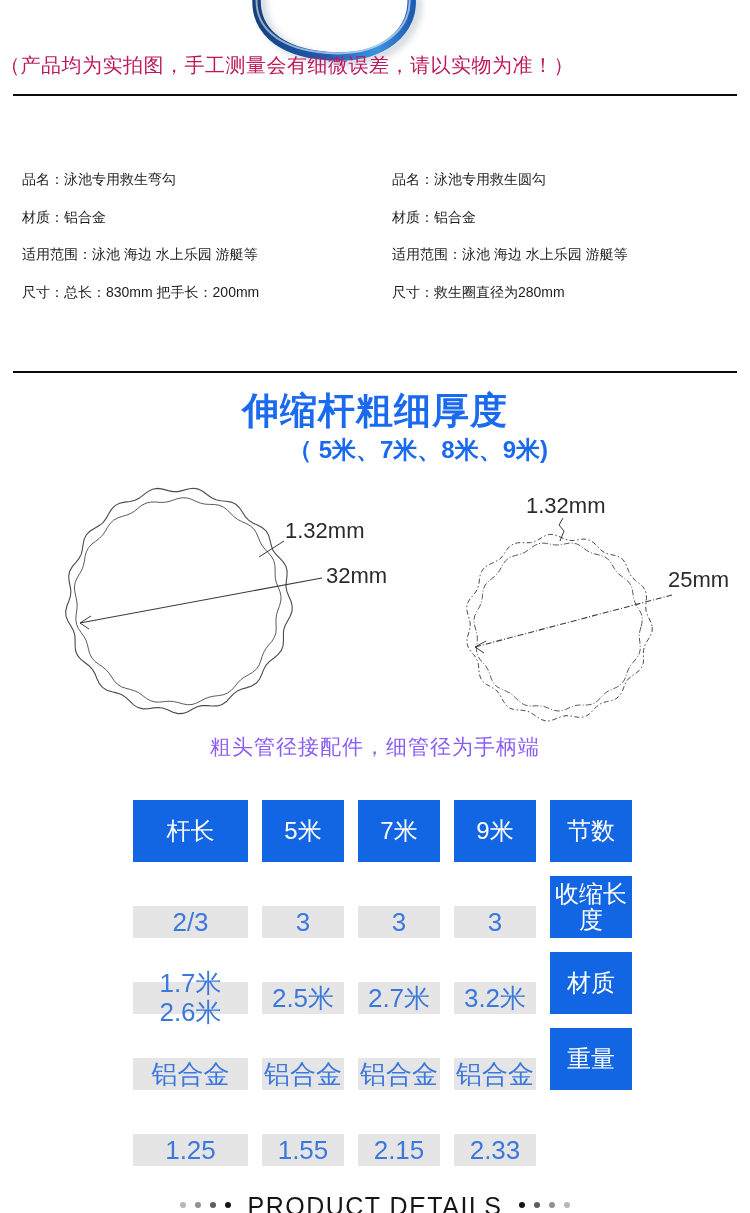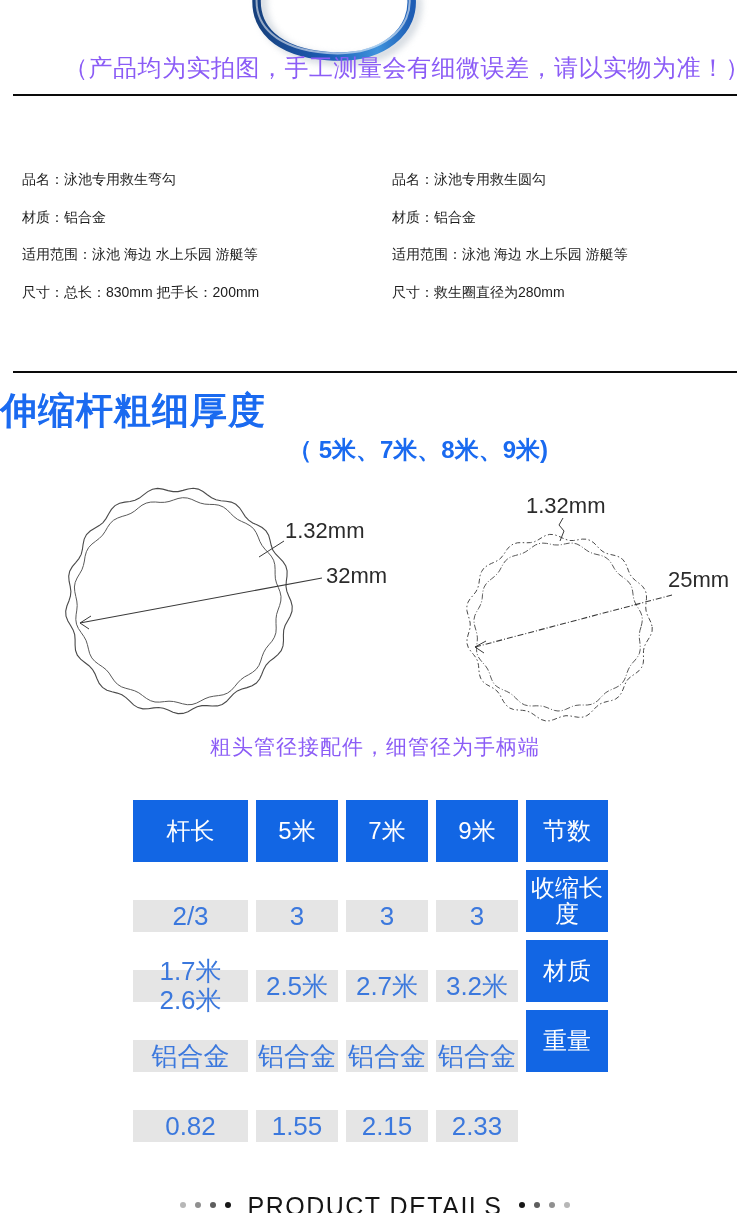--- a/index.html
+++ b/index.html
@@ -9,37 +9,37 @@
     font-family:"Liberation Sans","DejaVu Sans",sans-serif;
     color:#222;
   }
   #page { position:relative; width:750px; height:1213px; background:#fff; }
 
   
   .hero-svg { position:absolute; left:225px; top:0; width:230px; height:78px; }
 
   
   .disclaimer {
-    position:absolute; left:0; top:52px; width:750px; text-align:right;
-    font-size:24px; color:#8b5cf6; letter-spacing:.5px;
+    position:absolute; left:0; top:52px; width:750px; text-align:left;
+    font-size:20px; color:#be185d; letter-spacing:.5px;
   }
 
   .divider { position:absolute; left:13px; width:724px; height:2px; background:#0a0a0a; }
   .divider.top { top:94px; }
   .divider.mid { top:371px; }
 
   
   .info-col { position:absolute; top:161px; width:370px; }
   .info-col.left { left:22px; }
   .info-col.right { left:392px; }
   .info-line { font-size:14px; color:#1c1c1c; line-height:37.5px; white-space:nowrap; }
 
   
   .sec-title {
-    position:absolute; left:0; top:386px; width:750px; text-align:left;
+    position:absolute; left:0; top:386px; width:750px; text-align:center;
     font-size:37px; font-weight:bold; color:var(--title-blue,#1a6af0); letter-spacing:1px;
   }
   .sec-subtitle {
     position:absolute; left:0; top:434px; width:750px; text-align:center;
     font-size:24px; font-weight:bold; color:var(--title-blue,#1a6af0);margin-left:43px;
   }
 
   .diagram-svg { position:absolute; }
   .diagram-svg.left { left:40px; top:483px; width:350px; height:245px; }
   .diagram-svg.right { left:420px; top:470px; width:330px; height:270px; }
@@ -49,21 +49,21 @@
     position:absolute; left:0; top:733px; width:750px; text-align:center;
     font-size:21px; color:#8b5cf6; letter-spacing:1px;
   }
 
   
   .spec-table {
     position:absolute; left:133px; top:800px;
     display:grid;
     grid-template-columns:115px 82px 82px 82px 82px;
     grid-auto-rows:62px;
-    gap:8px;
+    gap:14px;
   }
   .cell { display:flex; align-items:center; justify-content:center; text-align:center; white-space:pre-line; line-height:1.1; }
   .cell.blue { background:var(--accent-blue,#1568e6); color:#fff; font-size:24px; }
   .cell.gray { background:var(--cell-gray,#e5e5e5); color:var(--cell-text-blue,#3b78dd); font-size:26px;margin-top:30px; }
 
   
   .footer {
     position:absolute; left:0; top:1193px; width:750px;
     display:flex; justify-content:center; align-items:flex-start; gap:9px;
   }
@@ -155,21 +155,21 @@
     <div class="cell gray">2.7米</div>
     <div class="cell gray">3.2米</div>
 
     <div class="cell blue">材质</div>
     <div class="cell gray">铝合金</div>
     <div class="cell gray">铝合金</div>
     <div class="cell gray">铝合金</div>
     <div class="cell gray">铝合金</div>
 
     <div class="cell blue">重量</div>
-    <div class="cell gray">0.82</div>
+    <div class="cell gray">1.25</div>
     <div class="cell gray">1.55</div>
     <div class="cell gray">2.15</div>
     <div class="cell gray">2.33</div>
   </div>
 
   <div class="footer">
     <span class="dot d1"></span>
     <span class="dot d2"></span>
     <span class="dot d3"></span>
     <span class="dot d4"></span>

